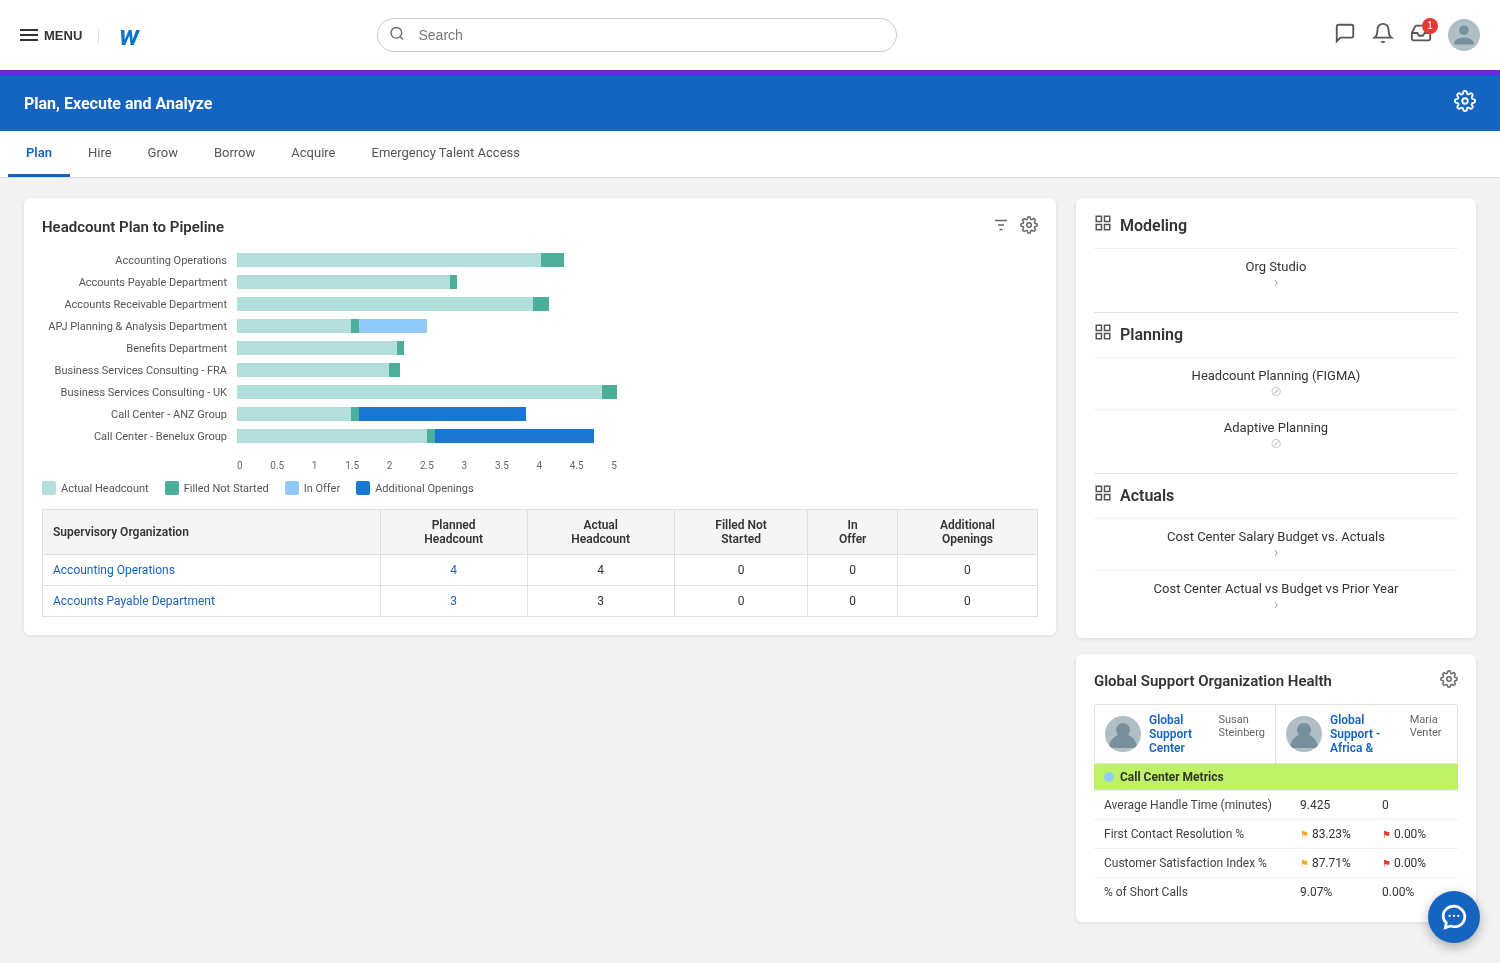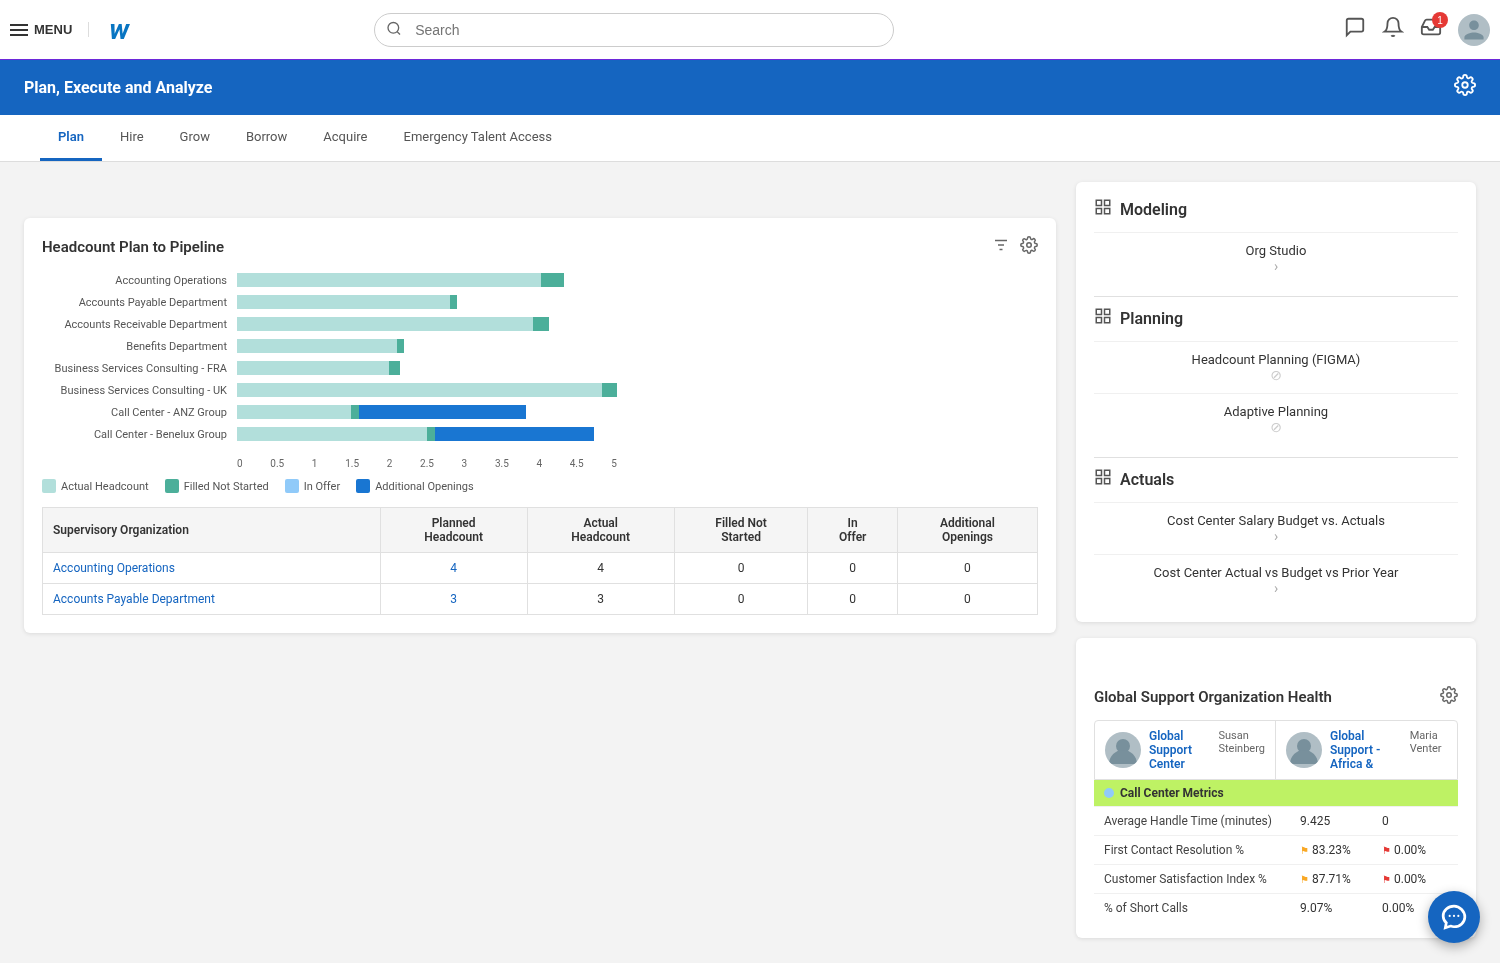--- a/index.html
+++ b/index.html
@@ -1,47 +1,47 @@
 <!DOCTYPE html>
 <html><head>
   <meta charset="utf-8">
   <style>
     * { box-sizing: border-box; margin: 0; padding: 0; }
     body { font-family: -apple-system, BlinkMacSystemFont, 'Segoe UI', Roboto, sans-serif; background: #f3f3f3; font-size: 13px; color: #333; }
 
     
-    .top-nav { background: #fff; border-bottom: 1px solid #6d28d9; display: flex; align-items: center; padding: 0 10px; height: 60px; }
+    .top-nav { background: #fff; border-bottom: 6px solid #6d28d9; display: flex; align-items: center; padding: 0 20px; height: 76px; }
     .menu-btn { display: flex; align-items: center; gap: 6px; cursor: pointer; font-size: 13px; font-weight: 600; color: #333; border: none; background: none; padding-right: 16px; border-right: 1px solid #ddd; }
     .menu-icon { display: flex; flex-direction: column; gap: 3px; }
     .menu-icon span { width: 18px; height: 2px; background: #333; display: block; }
     .logo { margin: 0 20px; }
     .logo-w { color: #0875c2; font-size: 28px; font-weight: 700; font-style: italic; }
     .search-bar { flex: 1; max-width: 520px; margin: 0 auto; position: relative; }
     .search-bar input { width: 100%; padding: 8px 16px 8px 40px; border: 1px solid #ccc; border-radius: 20px; font-size: 14px; outline: none; color: #666; }
     .search-icon-wrap { position: absolute; left: 12px; top: 50%; transform: translateY(-50%); color: #666; }
     .nav-icons { display: flex; align-items: center; gap: 16px; margin-left: auto; }
     .nav-icon-btn { background: none; border: none; cursor: pointer; color: #555; font-size: 18px; position: relative; }
     .badge { position: absolute; top: -4px; right: -6px; background: #e53935; color: #fff; border-radius: 50%; width: 16px; height: 16px; font-size: 10px; display: flex; align-items: center; justify-content: center; }
     .avatar { width: 32px; height: 32px; border-radius: 50%; background: #b0bec5; overflow: hidden; display: flex; align-items: center; justify-content: center; }
 
     
     .page-header { background: #1565c0; color: #fff; padding: 14px 24px; display: flex; align-items: center; justify-content: space-between; }
     .page-title { font-size: 16px; font-weight: 700; }
     .gear-btn { background: none; border: none; color: #fff; font-size: 20px; cursor: pointer; }
 
     
-    .tabs-bar { background: #fff; padding: 0 40px; border-bottom: 1px solid #ddd; display: flex; gap: 0; }
+    .tabs-bar { background: #fff; padding: 0 8px; border-bottom: 1px solid #ddd; display: flex; gap: 0; }
     .tab-item { padding: 14px 18px; cursor: pointer; font-size: 13px; color: #555; border-bottom: 3px solid transparent; }
     .tab-item.active { color: #1565c0; border-bottom: 3px solid #1565c0; font-weight: 600; }
 
     
     .main-content { padding: 20px 24px; display: grid; grid-template-columns: 1fr 400px; gap: 20px; min-height: calc(100vh - 140px); }
 
     
-    .card { background: #fff; border-radius: 6px; box-shadow: 0 1px 4px rgba(0,0,0,0.1); padding: 18px; margin-top: 36px; }
+    .card { background: #fff; border-radius: 6px; box-shadow: 0 1px 4px rgba(0,0,0,0.1); padding: 18px; }
 
     
     .chart-header { display: flex; align-items: center; justify-content: space-between; margin-bottom: 14px; }
     .chart-title { font-size: 15px; font-weight: 600; color: #333; }
     .chart-tools { display: flex; gap: 10px; }
     .chart-tool-btn { background: none; border: none; cursor: pointer; color: #666; font-size: 16px; }
 
     .bar-chart { margin-bottom: 16px; }
     .bar-row { display: flex; align-items: center; margin-bottom: 6px; }
     .bar-label { width: 195px; text-align: right; padding-right: 10px; font-size: 11px; color: #555; flex-shrink: 0; }
@@ -73,21 +73,21 @@
     
     .section-card { background: #fff; border-radius: 6px; box-shadow: 0 1px 4px rgba(0,0,0,0.1); padding: 16px 18px; }
     .section-header { display: flex; align-items: center; gap: 8px; font-size: 16px; font-weight: 600; color: #333; margin-bottom: 12px; }
     .section-icon { color: #555; font-size: 16px; }
     .section-link { display: flex; align-items: center; justify-content: space-between; padding: 10px 0; border-top: 1px solid #f0f0f0; color: #333; font-size: 13px; cursor: pointer; flex-direction: column; }
     .section-link .chevron { color: #aaa; font-size: 14px; }
     .section-link .disabled-icon { color: #ccc; font-size: 14px; }
 
     
     .support-card { background: #fff; border-radius: 6px; box-shadow: 0 1px 4px rgba(0,0,0,0.1); padding: 16px 18px; }
-    .support-header { display: flex; align-items: center; justify-content: space-between; margin-bottom: 12px; margin-top: 32px; }
+    .support-header { display: flex; align-items: center; justify-content: space-between; margin-bottom: 12px; }
     .support-title { font-size: 15px; font-weight: 600; }
     .support-col-header { display: flex; align-items: center; gap: 8px; padding: 8px 10px; }
     .support-avatar { width: 36px; height: 36px; border-radius: 50%; background: #b0bec5; overflow: hidden; flex-shrink: 0; }
     .support-person { display: flex; flex-direction: row; }
     .support-person-name { font-size: 12px; color: #1565c0; font-weight: 600; }
     .support-person-sub { font-size: 11px; color: #666; }
 
     .metrics-section-title { font-size: 12px; font-weight: 700; color: #333; padding: 6px 10px; background: #bef264; display: flex; align-items: center; gap: 6px; }
     .metrics-dot { width: 10px; height: 10px; border-radius: 50%; background: #90caf9; }
 
@@ -212,20 +212,28 @@
             </div>
           </div>
           <div class="bar-row">
             <div class="bar-label">Accounts Receivable Department</div>
             <div class="bar-container">
               <div class="bar-segment bar-actual" style="width: 296.4px;"></div>
               <div class="bar-segment bar-filled" style="width: 15.2px;"></div>
             </div>
           </div>
           <div class="bar-row">
+            <div class="bar-label">APJ Planning &amp; Analysis Department</div>
+            <div class="bar-container">
+              <div class="bar-segment bar-actual" style="width: 114px;"></div>
+              <div class="bar-segment bar-filled" style="width: 7.6px;"></div>
+              <div class="bar-segment bar-offer" style="width: 68.4px;"></div>
+            </div>
+          </div>
+          <div class="bar-row">
             <div class="bar-label">Benefits Department</div>
             <div class="bar-container">
               <div class="bar-segment bar-actual" style="width: 159.6px;"></div>
               <div class="bar-segment bar-filled" style="width: 7.6px;"></div>
             </div>
           </div>
           <div class="bar-row">
             <div class="bar-label">Business Services Consulting - FRA</div>
             <div class="bar-container">
               <div class="bar-segment bar-actual" style="width: 152px;"></div>

